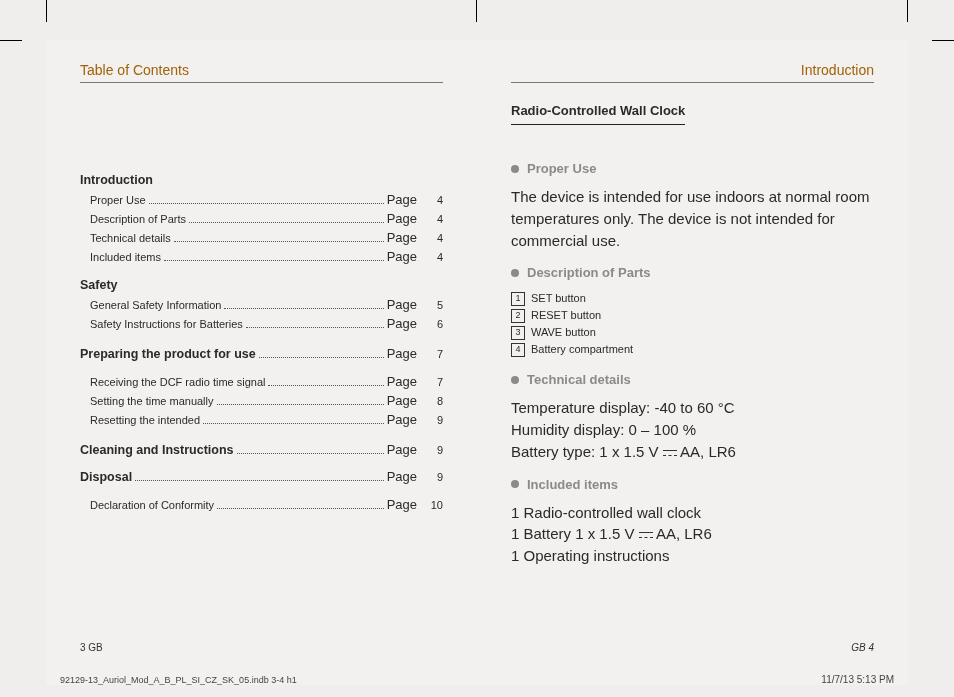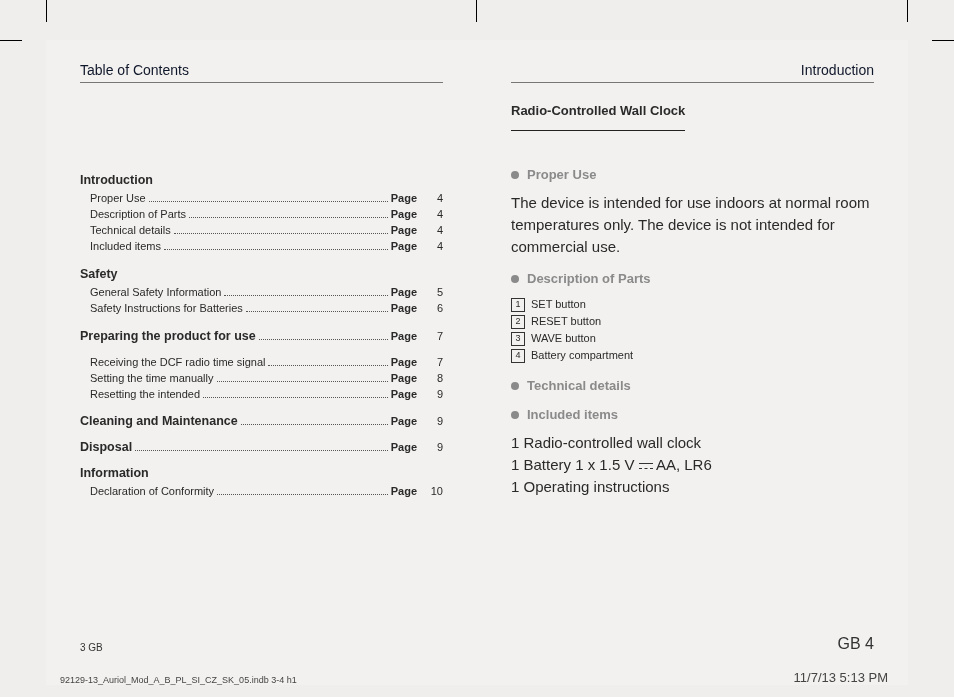--- a/index.html
+++ b/index.html
@@ -40,21 +40,21 @@
   .leaf {
     flex: 1 1 50%;
     position: relative;
     padding: 22px 34px 18px 34px;
     box-sizing: border-box;
   }
   .header-row {
     display: flex;
     justify-content: space-between;
     font-size: 14px;
-    color: #0f172a;
+    color: #a16207;
     margin-bottom: 4px;
     font-weight: 400;
   }
   .header-line {
     height: 1px;
     background: #777;
     margin-bottom: 18px;
   }
   .left-content {
     padding-top: 72px;
@@ -80,29 +80,29 @@
     font-size: 11px;
     line-height: 1.45;
     padding-left: 10px;
   }
   .toc-line .label { white-space: nowrap; }
   .toc-line .leader {
     flex: 1;
     border-bottom: 1px dotted #555;
     margin: 0 3px 2px 3px;
   }
-  .toc-line .pagelbl, .section-title .pagelbl { white-space: nowrap; margin-right: 10px; font-size: 11px; font-weight:700; }
+  .toc-line .pagelbl, .section-title .pagelbl { white-space: nowrap; margin-right: 10px; font-size: 13px; font-weight:400; }
   .toc-line .pageno, .section-title .pageno { width: 16px; text-align: right; font-size: 11px; font-weight:400; }
 
   .right-title {
     font-weight: 700;
     font-size: 13px;
     border-bottom: 1.5px solid #222;
     display: inline-block;
-    padding-bottom: 12px;
+    padding-bottom: 6px;
     margin-top: 2px;
     margin-bottom: 22px;
   }
   .bullet-head {
     font-weight: 700;
     font-size: 13px;
     color: #8a8a8a;
     margin: 14px 0 10px 0;
     display: flex;
     align-items: center;
@@ -122,31 +122,31 @@
     font-size: 9px; line-height: 1;
   }
   .folio-left {
     position: absolute;
     left: 34px; bottom: 32px;
     font-size: 10px; color: #333; margin-top: 36px;
   }
   .folio-right {
     position: absolute;
     right: 34px; bottom: 32px;
-    font-size: 16px; color: #333;
+    font-size: 10px; color: #333; font-style: italic;
   }
   .imprint-left {
     position: absolute;
     left: 14px; bottom: 0px;
     font-size: 9px; color: #444; text-align: right;
   }
   .imprint-right {
     position: absolute;
-    right: 20px; bottom: 0px;
-    font-size: 13px; color: #444;
+    right: 14px; bottom: 0px;
+    font-size: 10px; color: #444;
   }
   .dc-symbol {
     display: inline-block;
     width: 14px;
     vertical-align: middle;
     position: relative;
     height: 8px;
   }
   .dc-symbol::before {
     content: "";
@@ -252,38 +252,35 @@
               </div>
               <div class="toc-line">
                 <span class="label">Resetting the intended</span>
                 <span class="leader"></span>
                 <span class="pagelbl">Page</span>
                 <span class="pageno">9</span>
               </div>
             </div>
             <div class="toc-section">
               <div class="section-title">
-                <span>Cleaning and Maintenance</span>
+                <span>Cleaning and Instructions</span>
                 <span class="leader"></span>
                 <span class="pagelbl">Page</span>
                 <span class="pageno">9</span>
               </div>
             </div>
             <div class="toc-section">
               <div class="section-title">
                 <span>Disposal</span>
                 <span class="leader"></span>
                 <span class="pagelbl">Page</span>
                 <span class="pageno">9</span>
               </div>
             </div>
             <div class="toc-section">
-              <div class="section-title">
-                <span>Information</span>
-              </div>
               <div class="toc-line">
                 <span class="label">Declaration of Conformity</span>
                 <span class="leader"></span>
                 <span class="pagelbl">Page</span>
                 <span class="pageno">10</span>
               </div>
             </div>
           </div>
 
         <div class="folio-left">3   GB</div>
@@ -325,20 +322,27 @@
               <div class="part-row">
                 <span class="numbox">4</span>
                 <span>Battery compartment</span>
               </div>
             </div>
 
           <div class="bullet-head">
             <span class="dot"></span>
             <span>Technical details</span>
           </div>
+          <div class="para">
+            <span>Temperature display: -40 to 60 °C</span><br>
+            <span>Humidity display: 0 – 100 %</span><br>
+            <span>
+              <span>Battery type: 1 x 1.5 V </span><span class="dc-symbol"></span><span> AA, LR6</span>
+            </span>
+          </div>
 
           <div class="bullet-head">
             <span class="dot"></span>
             <span>Included items</span>
           </div>
           <div class="para">
             <span>1 Radio-controlled wall clock</span><br>
             <span>
               <span>1 Battery 1 x 1.5 V </span><span class="dc-symbol"></span><span> AA, LR6</span>
             </span><br>

